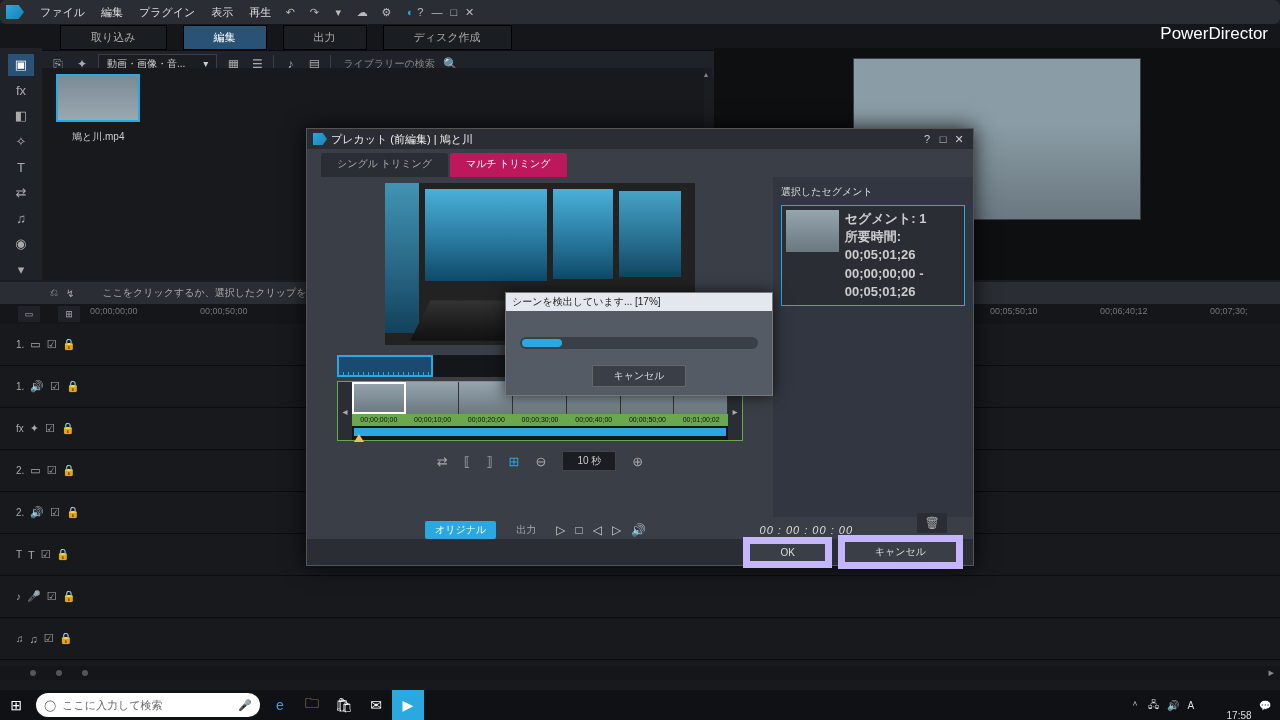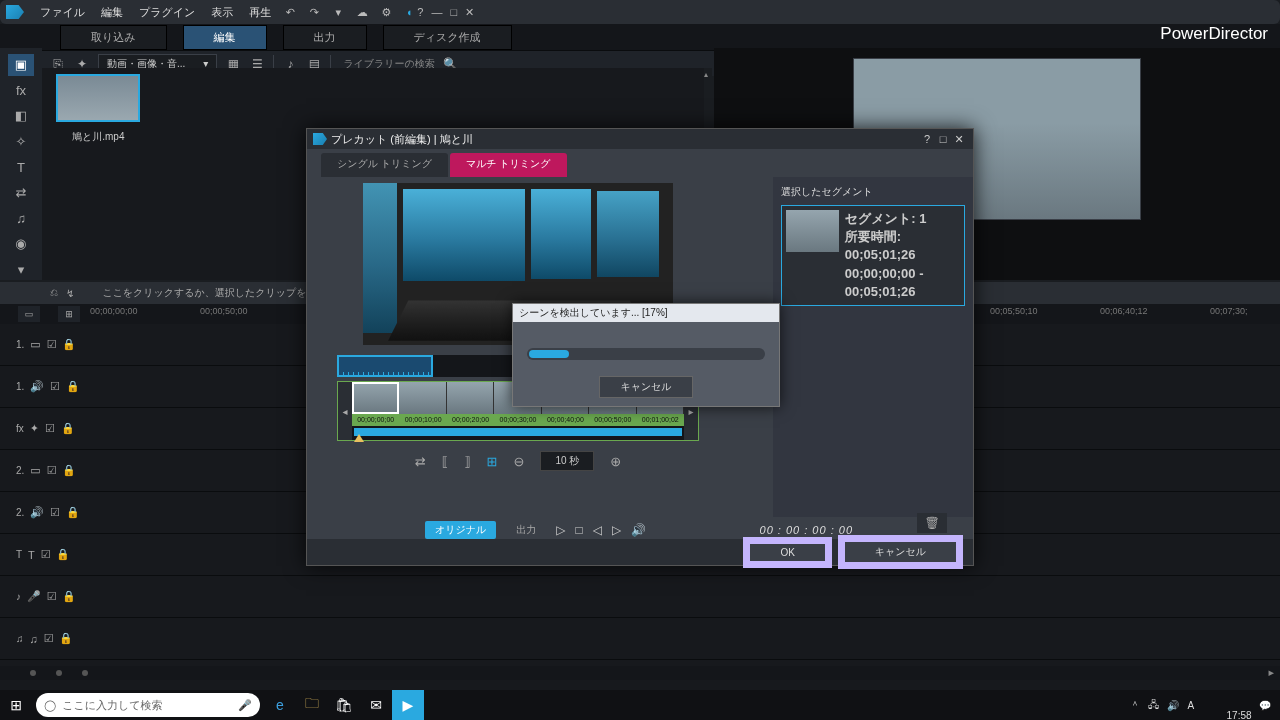--- a/index.html
+++ b/index.html
@@ -95,32 +95,32 @@
 
 .pc-toolbar { height:28px; display:flex; align-items:center; justify-content:center; gap:16px; margin-top:6px; }
 .pc-toolbar .ic { color:#aaa; font-size:13px; }
 .pc-toolbar .zoom { background:#1a1d21; padding:2px 14px; border:1px solid #444; font-size:10px; }
 .pc-playbar { height:26px; display:flex; align-items:center; gap:10px; padding:0 120px 0 118px; }
 .pc-playbar .chip { background:#2aa9e0; color:#fff; padding:2px 10px; font-size:10px; border-radius:2px; }
 .pc-playbar .chip.out { background:transparent; color:#aaa; }
 .pc-playbar .pic { color:#ccc; font-size:12px; }
 .pc-playbar .time { margin-left:auto; color:#ddd; font-size:11px; letter-spacing:1px;font-style:italic; }
 
-.pc-right { width:200px; background:#323640; padding:8px;margin-left:44px; }
+.pc-right { width:200px; background:#323640; padding:8px; }
 .pc-right .hdr { font-size:10px; color:#ddd; margin-bottom:6px; }
 .seg { border:1px solid #2aa9e0; padding:4px; display:flex; gap:6px; background:#2a2e34; }
 .seg .st { width:70px; height:42px; background:linear-gradient(#95a5ae,#6a7880); }
 .seg .sinfo { font-size:13px; color:#ccc; line-height:1.4;font-weight:bold; }
 .pc-right .del { position:absolute; right:26px; bottom:32px; width:30px; height:20px; background:#2a2e34; color:#aaa; text-align:center; line-height:20px; font-size:12px; }
 
 .pc-footer { position:absolute; left:0; right:0; bottom:0; height:26px; background:#2a2e34; display:flex; align-items:center; justify-content:flex-end; gap:6px; padding-right:10px; }
 .pc-footer .btn { background:#3a3f47; border:7px solid #c4b5fd; padding:3px 30px; font-size:10px; color:#ddd; }
 
 
-.progress-dlg { position:absolute; left:505px; top:303px; width:268px; height:104px; background:#555b65; border:1px solid #777; box-shadow:0 0 14px rgba(0,0,0,.7);margin-left:7px; }
+.progress-dlg { position:absolute; left:505px; top:292px; width:268px; height:104px; background:#555b65; border:1px solid #777; box-shadow:0 0 14px rgba(0,0,0,.7); }
 .progress-dlg .pt { height:18px; background:#e4e8ee; color:#222; font-size:10px; padding:2px 6px; }
 .progress-dlg .bar { margin:26px 14px 0; height:12px; background:#3a3f47; border-radius:6px; position:relative; overflow:hidden; }
 .progress-dlg .bar .fill { position:absolute; left:2px; top:2px; height:8px; width:17%; background:#2aa9e0; border-radius:4px; }
 .progress-dlg .pbtn { display:block; margin:16px auto 0; background:#3a3f47; border:1px solid #666; color:#ddd; padding:3px 20px; font-size:10px; }
 
 
 .taskbar { position:absolute; left:0; right:0; bottom:0; height:30px; background:#101114; display:flex; align-items:center; }
 .taskbar .start { width:32px; height:30px; display:flex; align-items:center; justify-content:center; color:#fff; font-size:14px; }
 .taskbar .search { flex:0 0 224px; height:24px; background:#fff; border-radius:12px; margin:0 4px; display:flex; align-items:center; padding:0 8px; color:#666; font-size:11px; gap:6px; }
 .taskbar .search .mic { margin-left:auto; color:#888; }

